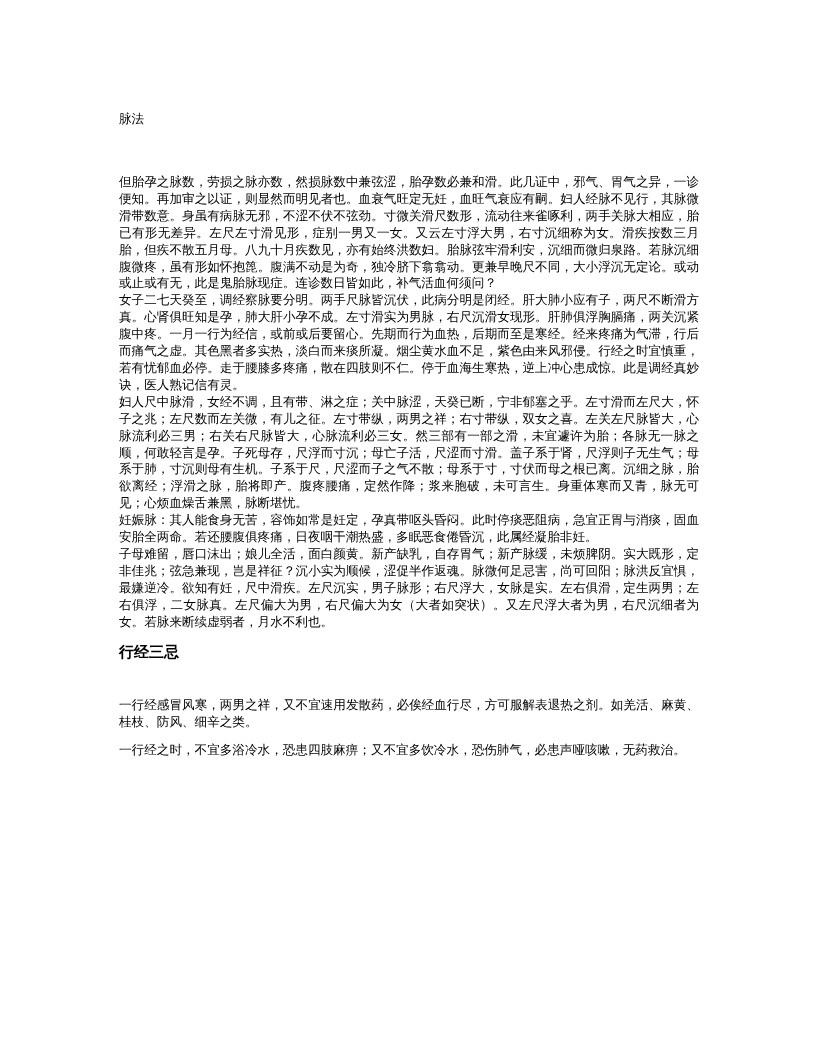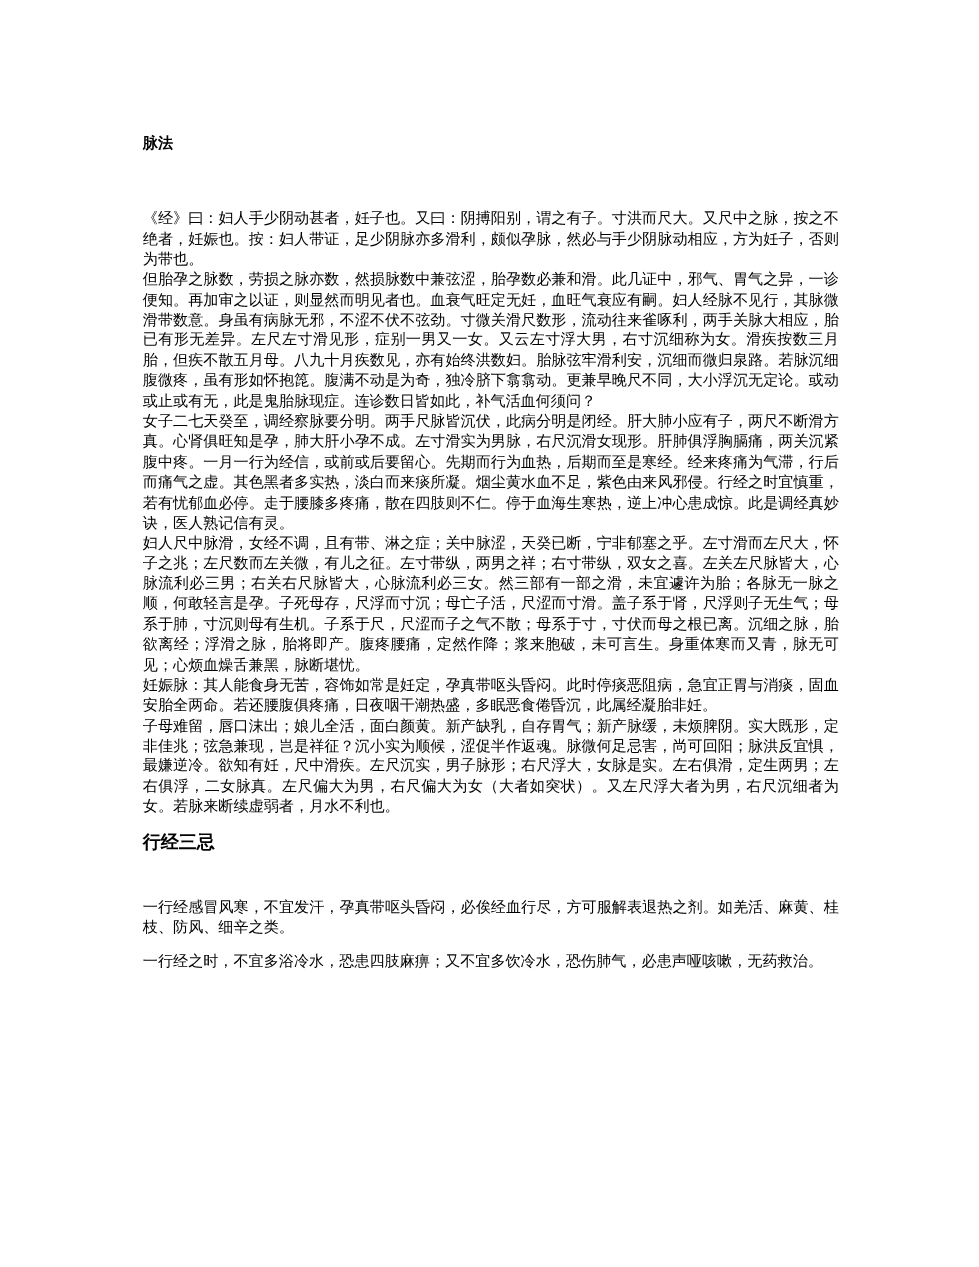--- a/index.html
+++ b/index.html
@@ -13,21 +13,21 @@
     height: 1056px;
     background: #ffffff;
     box-sizing: border-box;
     padding: 111px 117px 0 119px;
     font-family: "Liberation Serif", "DejaVu Serif", serif;
     color: #000000;
     overflow: hidden;
   }
   .doc-title {
     font-size: 12.6px;
-    font-weight: bold;
+    font-weight: normal;
     line-height: 17px;
     margin: 0 0 46px 0;
   }
   .doc-body p {
     margin: 0;
     font-size: 12.6px;
     line-height: 16.9px;
     text-align: justify;
     word-break: break-all;
   }
@@ -49,28 +49,27 @@
   }
 </style>
 </head>
 <body>
 
 <div class="page">
 
   <h1 class="doc-title">脉法</h1>
 
   <div class="doc-body">
-    <p>《经》曰：妇人手少阴动甚者，妊子也。又曰：阴搏阳别，谓之有子。寸洪而尺大。又尺中之脉，按之不绝者，妊娠也。按：妇人带证，足少阴脉亦多滑利，颇似孕脉，然必与手少阴脉动相应，方为妊子，否则为带也。</p>
     <p>但胎孕之脉数，劳损之脉亦数，然损脉数中兼弦涩，胎孕数必兼和滑。此几证中，邪气、胃气之异，一诊便知。再加审之以证，则显然而明见者也。血衰气旺定无妊，血旺气衰应有嗣。妇人经脉不见行，其脉微滑带数意。身虽有病脉无邪，不涩不伏不弦劲。寸微关滑尺数形，流动往来雀啄利，两手关脉大相应，胎已有形无差异。左尺左寸滑见形，症别一男又一女。又云左寸浮大男，右寸沉细称为女。滑疾按数三月胎，但疾不散五月母。八九十月疾数见，亦有始终洪数妇。胎脉弦牢滑利安，沉细而微归泉路。若脉沉细腹微疼，虽有形如怀抱箆。腹满不动是为奇，独冷脐下翕翕动。更兼早晚尺不同，大小浮沉无定论。或动或止或有无，此是鬼胎脉现症。连诊数日皆如此，补气活血何须问？</p>
     <p>女子二七天癸至，调经察脉要分明。两手尺脉皆沉伏，此病分明是闭经。肝大肺小应有子，两尺不断滑方真。心肾俱旺知是孕，肺大肝小孕不成。左寸滑实为男脉，右尺沉滑女现形。肝肺俱浮胸膈痛，两关沉紧腹中疼。一月一行为经信，或前或后要留心。先期而行为血热，后期而至是寒经。经来疼痛为气滞，行后而痛气之虚。其色黑者多实热，淡白而来痰所凝。烟尘黄水血不足，紫色由来风邪侵。行经之时宜慎重，若有忧郁血必停。走于腰膝多疼痛，散在四肢则不仁。停于血海生寒热，逆上冲心患成惊。此是调经真妙诀，医人熟记信有灵。</p>
     <p>妇人尺中脉滑，女经不调，且有带、淋之症；关中脉涩，天癸已断，宁非郁塞之乎。左寸滑而左尺大，怀子之兆；左尺数而左关微，有儿之征。左寸带纵，两男之祥；右寸带纵，双女之喜。左关左尺脉皆大，心脉流利必三男；右关右尺脉皆大，心脉流利必三女。然三部有一部之滑，未宜遽许为胎；各脉无一脉之顺，何敢轻言是孕。子死母存，尺浮而寸沉；母亡子活，尺涩而寸滑。盖子系于肾，尺浮则子无生气；母系于肺，寸沉则母有生机。子系于尺，尺涩而子之气不散；母系于寸，寸伏而母之根已离。沉细之脉，胎欲离经；浮滑之脉，胎将即产。腹疼腰痛，定然作降；浆来胞破，未可言生。身重体寒而又青，脉无可见；心烦血燥舌兼黑，脉断堪忧。</p>
     <p>妊娠脉：其人能食身无苦，容饰如常是妊定，孕真带呕头昏闷。此时停痰恶阻病，急宜正胃与消痰，固血安胎全两命。若还腰腹俱疼痛，日夜咽干潮热盛，多眠恶食倦昏沉，此属经凝胎非妊。</p>
     <p>子母难留，唇口沫出；娘儿全活，面白颜黄。新产缺乳，自存胃气；新产脉缓，未烦脾阴。实大既形，定非佳兆；弦急兼现，岂是祥征？沉小实为顺候，涩促半作返魂。脉微何足忌害，尚可回阳；脉洪反宜惧，最嫌逆冷。欲知有妊，尺中滑疾。左尺沉实，男子脉形；右尺浮大，女脉是实。左右俱滑，定生两男；左右俱浮，二女脉真。左尺偏大为男，右尺偏大为女（大者如突状）。又左尺浮大者为男，右尺沉细者为女。若脉来断续虚弱者，月水不利也。</p>
   </div>
 
   <h2 class="section-title">行经三忌</h2>
 
   <div class="section-body">
-    <p>一行经感冒风寒，不宜发汗，孕真带呕头昏闷，必俟经血行尽，方可服解表退热之剂。如羌活、麻黄、桂枝、防风、细辛之类。</p>
+    <p>一行经感冒风寒，两男之祥，又不宜速用发散药，必俟经血行尽，方可服解表退热之剂。如羌活、麻黄、桂枝、防风、细辛之类。</p>
     <p>一行经之时，不宜多浴冷水，恐患四肢麻痹；又不宜多饮冷水，恐伤肺气，必患声哑咳嗽，无药救治。</p>
   </div>
 
 </div>
 
 </body></html>

